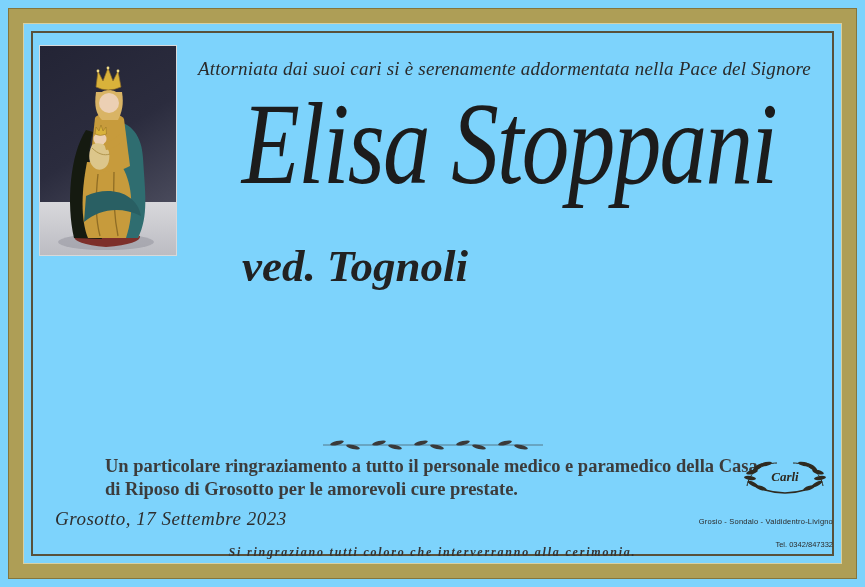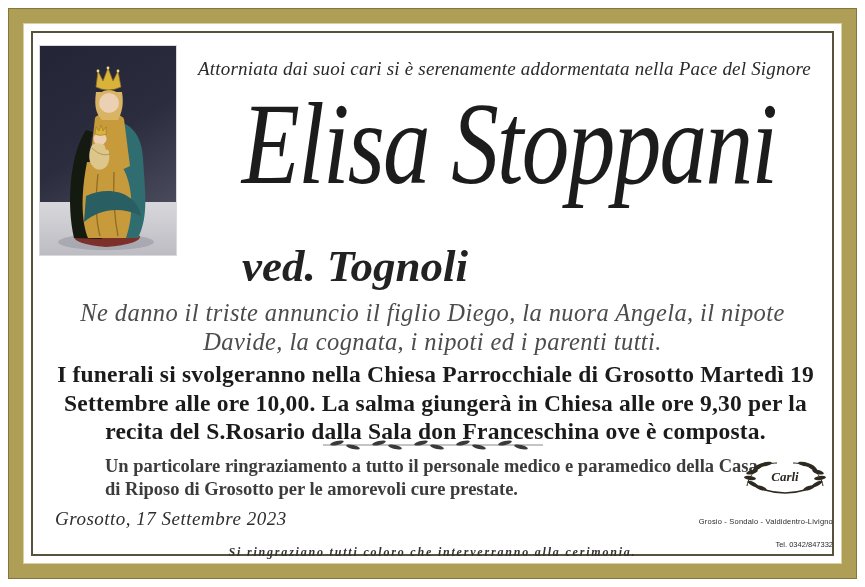--- a/index.html
+++ b/index.html
@@ -1,17 +1,17 @@
 <!DOCTYPE html>
 <html><head>
 <meta charset="utf-8">
 <style>
   html,body{margin:0;padding:0;background:#e9e9e9;}
   .poster{
-    position:relative;width:865px;height:587px;background:#ffffff;
+    position:relative;width:865px;height:587px;background:#7dd3fc;
     font-family:"Liberation Serif","DejaVu Serif",serif;overflow:hidden;
     margin:0 auto;
   }
   
   .gold-frame{
     position:absolute;inset:9px;border:14px solid #ae9e56;
     box-shadow:0 0 0 1px #84763e, inset 0 0 0 1px #d8d0a2;
     pointer-events:none;
   }
   .inner-line{
@@ -142,23 +142,21 @@
   <div class="intro">Attorniata dai suoi cari si è serenamente addormentata nella Pace del Signore</div>
 
   <div class="name-wrap">
     <span class="name">Elisa Stoppani</span>
   </div>
 
   <div class="ved-row">
     <span class="ved">ved. Tognoli</span>
   </div>
 
-  <div class="announce">Ne danno il triste annuncio il figlio Diego, la nuora Angela, il nipote Davide, la cognata, i nipoti ed i parenti tutti.</div>
-
-  <div class="funeral">I funerali si svolgeranno nella Chiesa Parrocchiale di Grosotto Martedì 19 Settembre alle ore 10,00. La salma giungerà in Chiesa alle ore 9,30 per la recita del S.Rosario dalla Sala don Franceschina ove è composta.</div>
+
 
   <div class="divider">
     <svg width="220" height="14" viewBox="0 0 220 14" aria-hidden="true">
       <g fill="#3a3a3a">
         <path d="M0,7 H220" stroke="#3a3a3a" stroke-width="0.6" fill="none"></path>
         <g>
           <ellipse cx="14" cy="5" rx="7" ry="2" transform="rotate(-14 14 5)"></ellipse>
           <ellipse cx="30" cy="9" rx="7" ry="2" transform="rotate(12 30 9)"></ellipse>
           <ellipse cx="56" cy="5" rx="7" ry="2" transform="rotate(-14 56 5)"></ellipse>
           <ellipse cx="72" cy="9" rx="7" ry="2" transform="rotate(12 72 9)"></ellipse>

